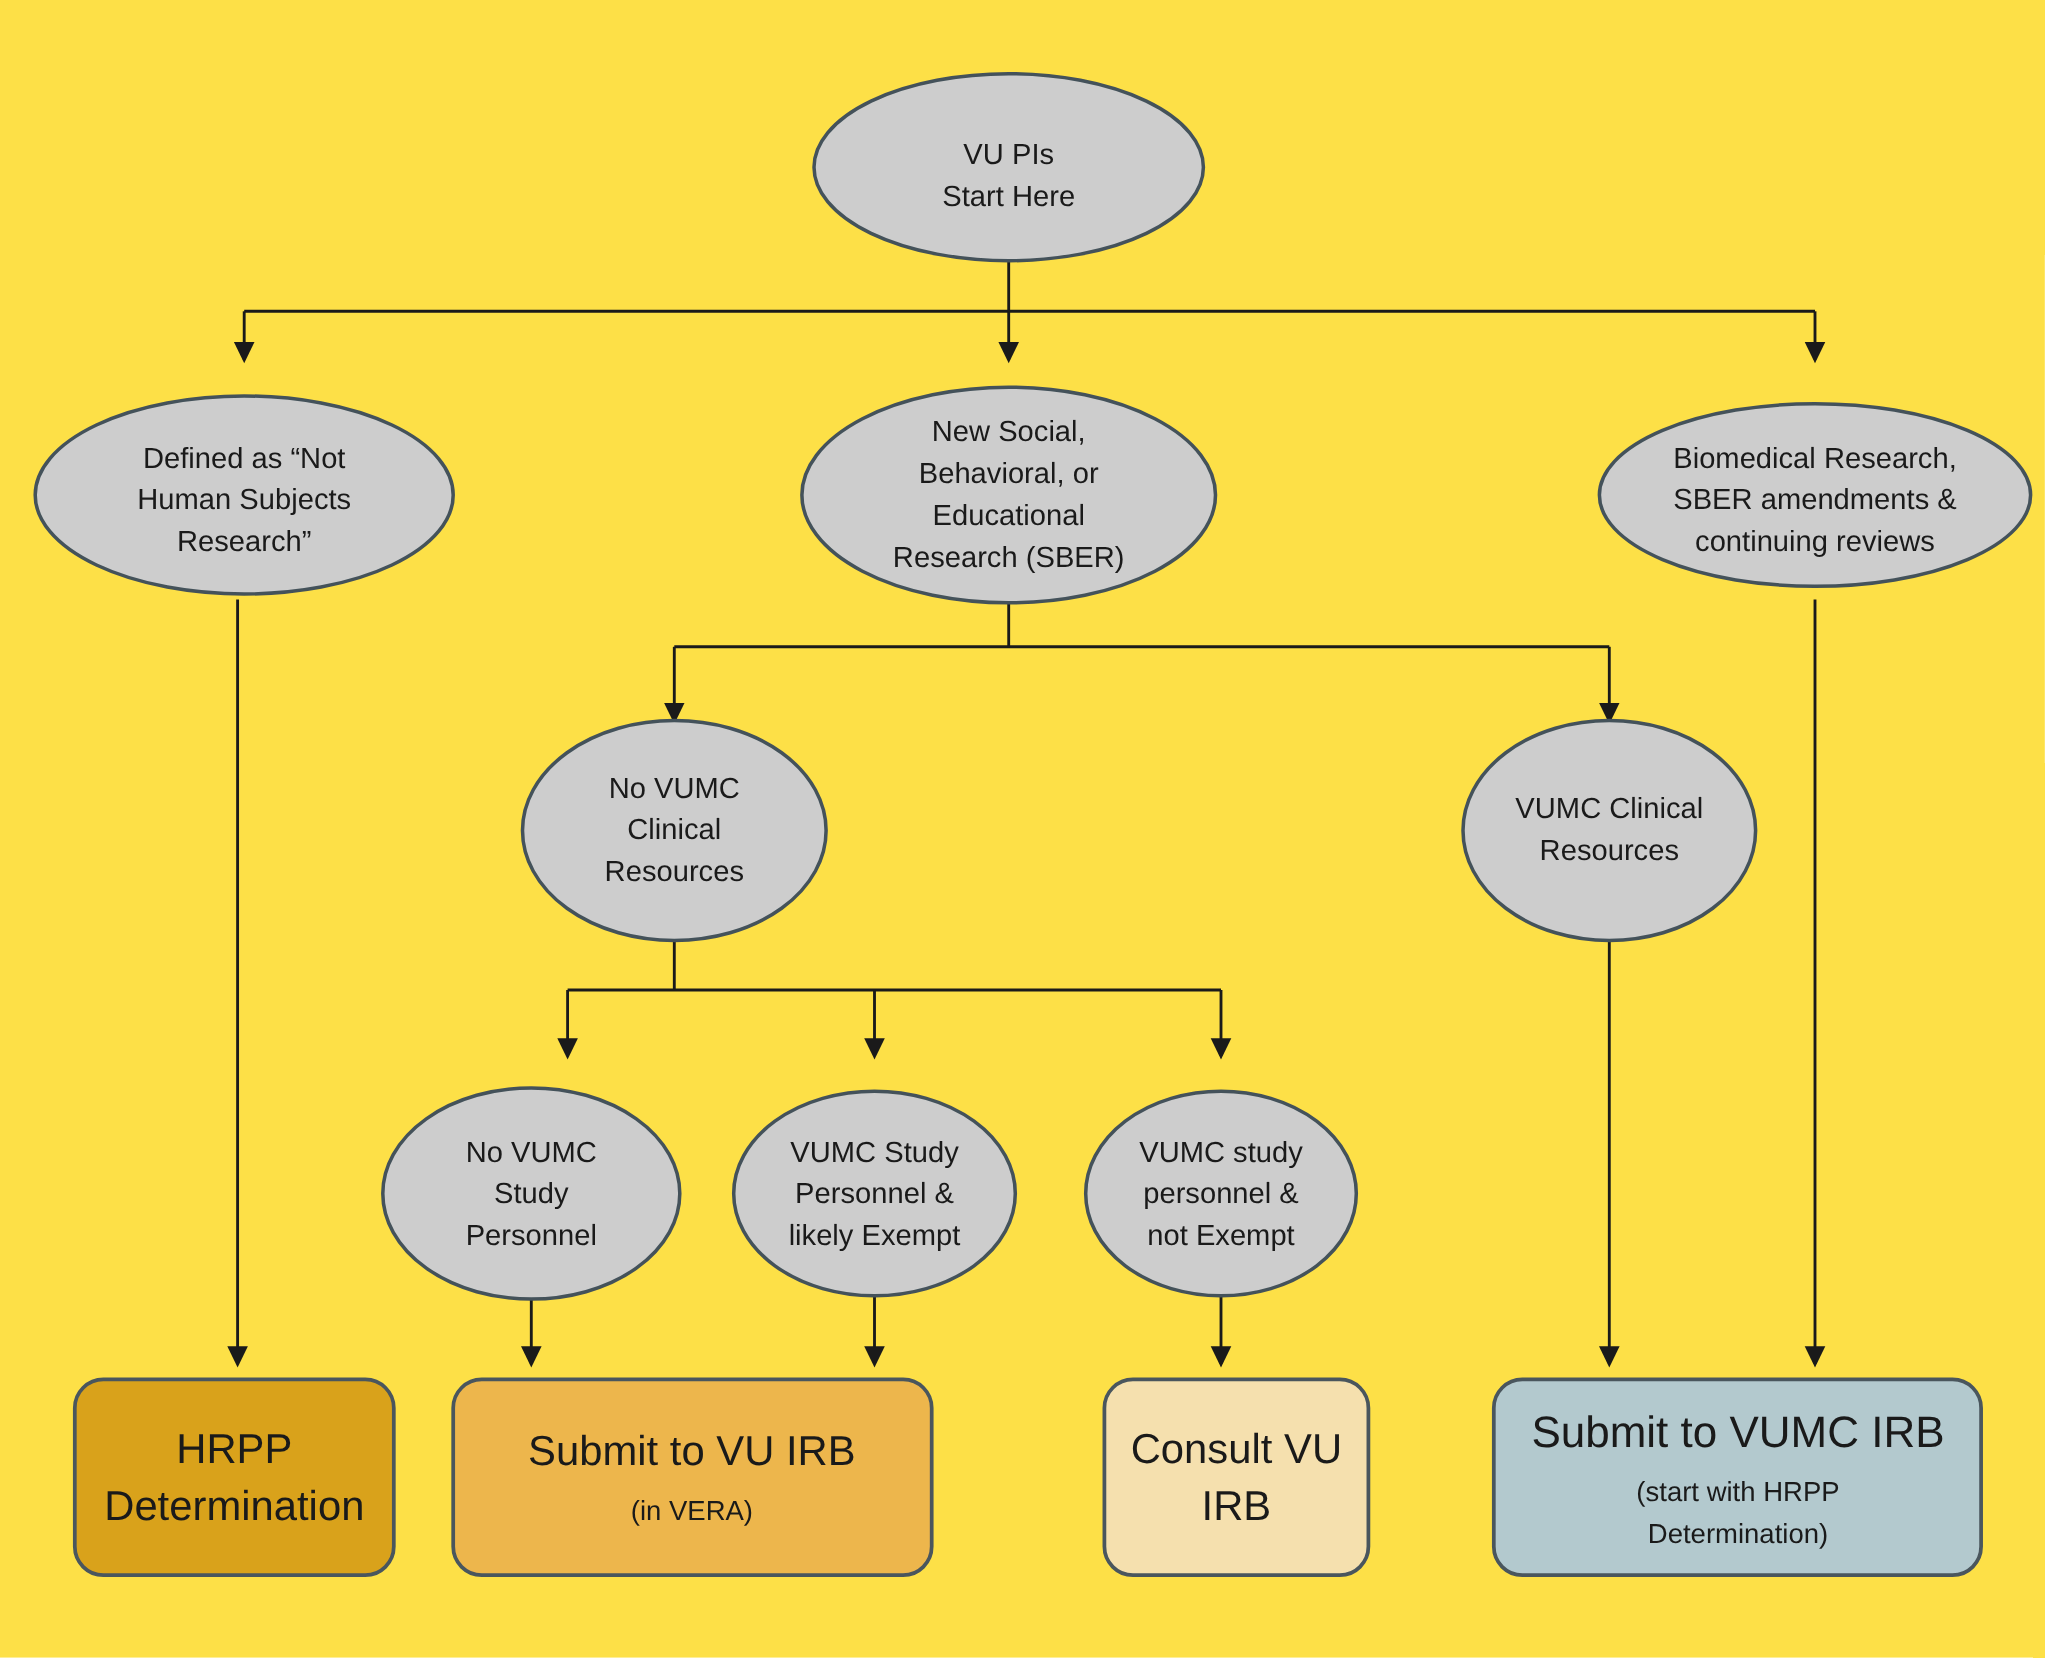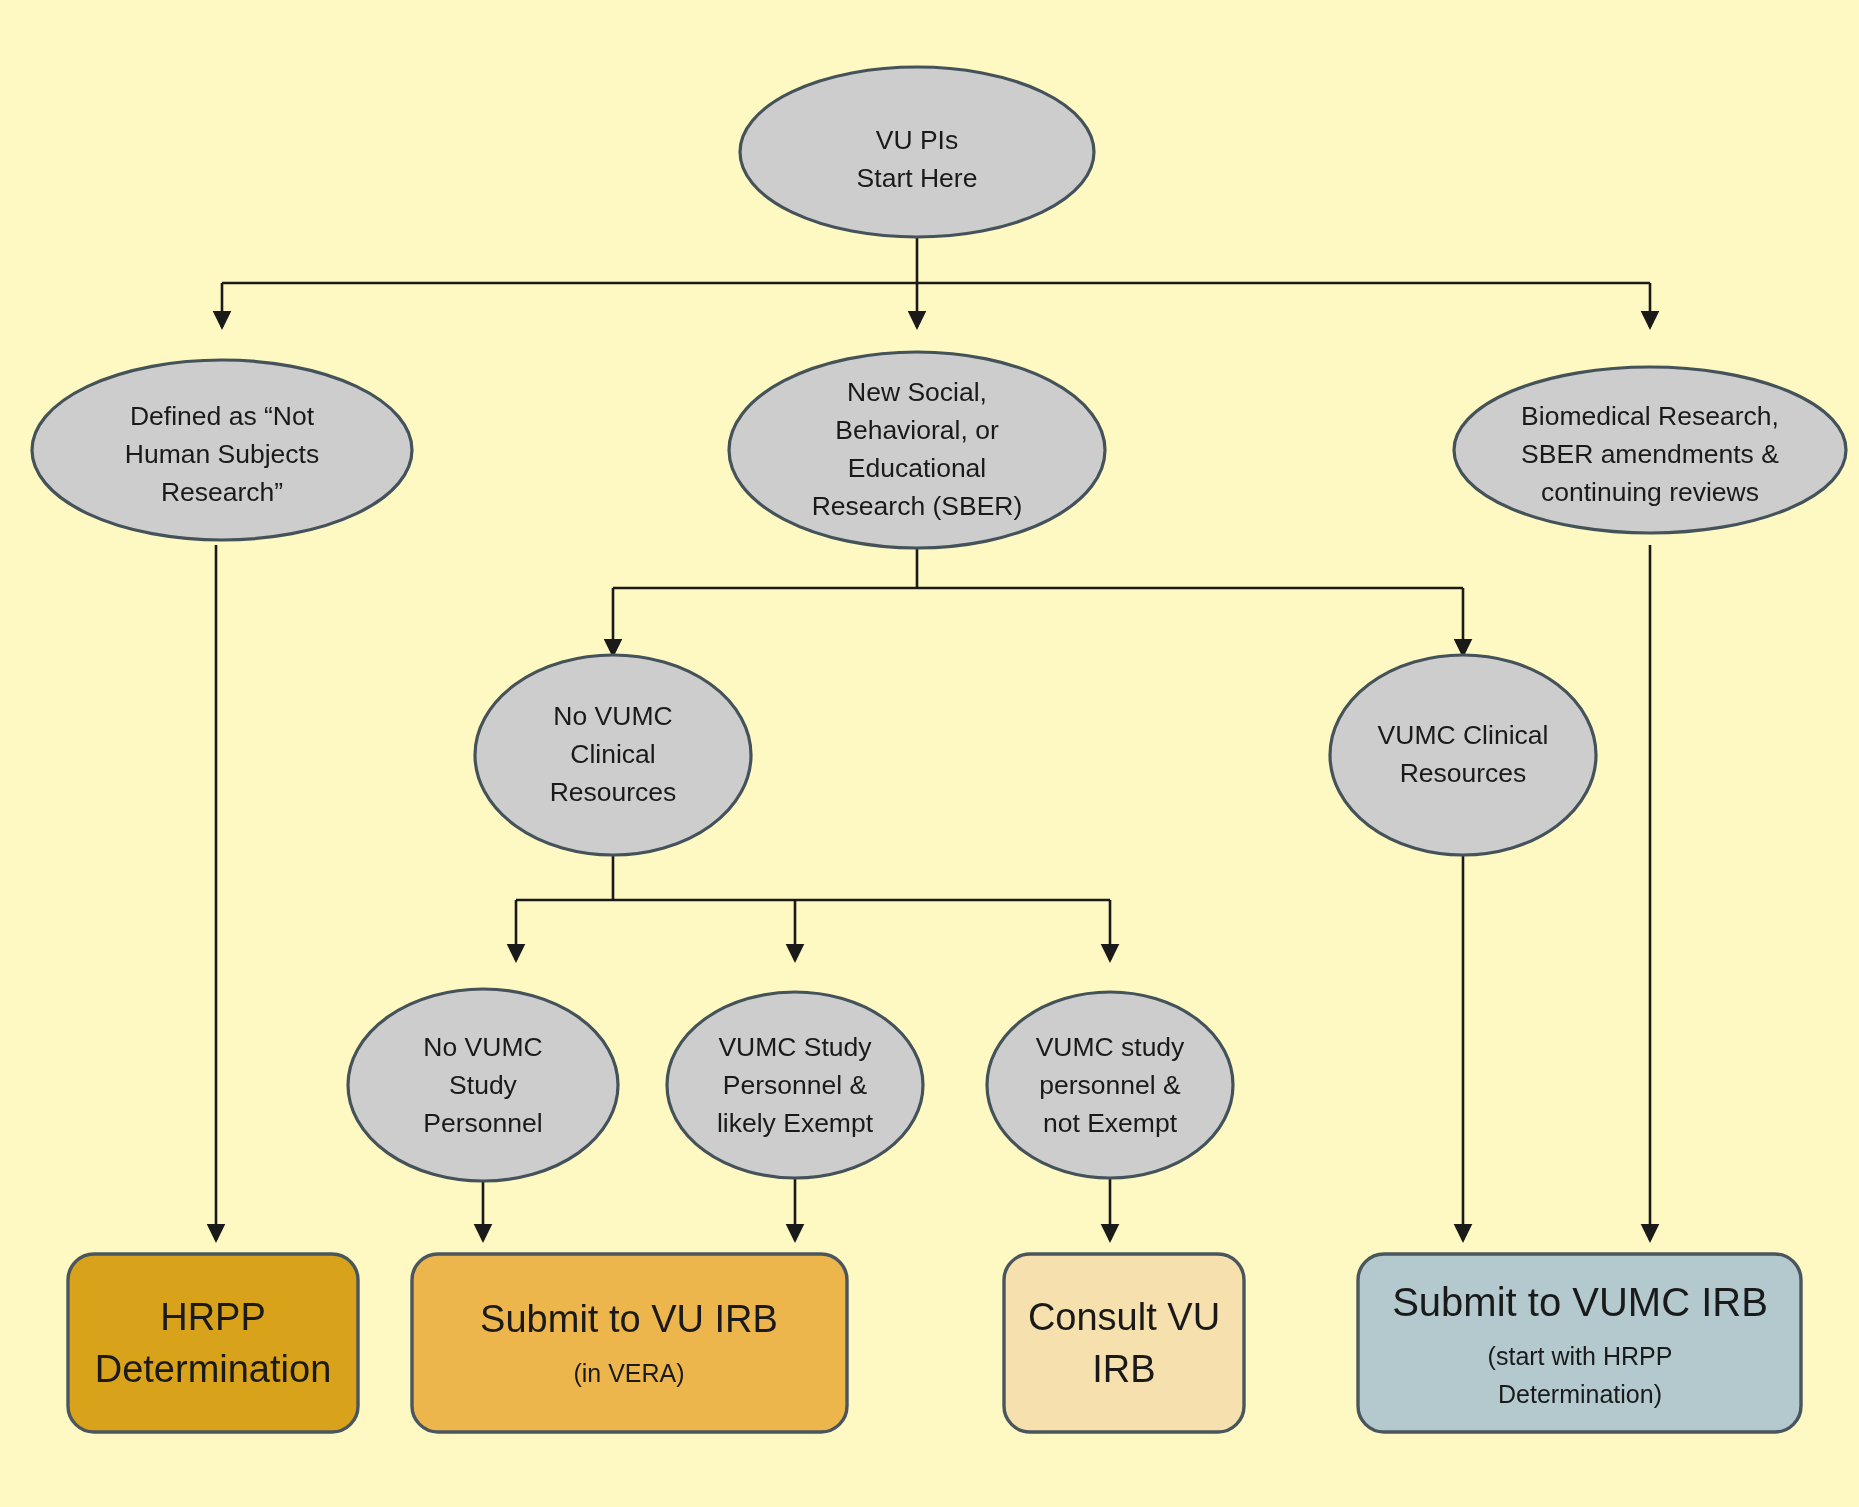--- a/index.html
+++ b/index.html
@@ -4,21 +4,21 @@
 <style>
   html, body {
     margin: 0;
     padding: 0;
     background: #ffffff;
   }
   #canvas {
     position: relative;
     width: 1859px;
     height: 1507px;
-    background: #fef9c3;
+    background: #fde047;
     font-family: "Liberation Sans", sans-serif;
     overflow: hidden;
   }
   svg.flow {
     position: absolute;
     top: 0;
     left: 0;
     width: 1859px;
     height: 1507px;
   }

